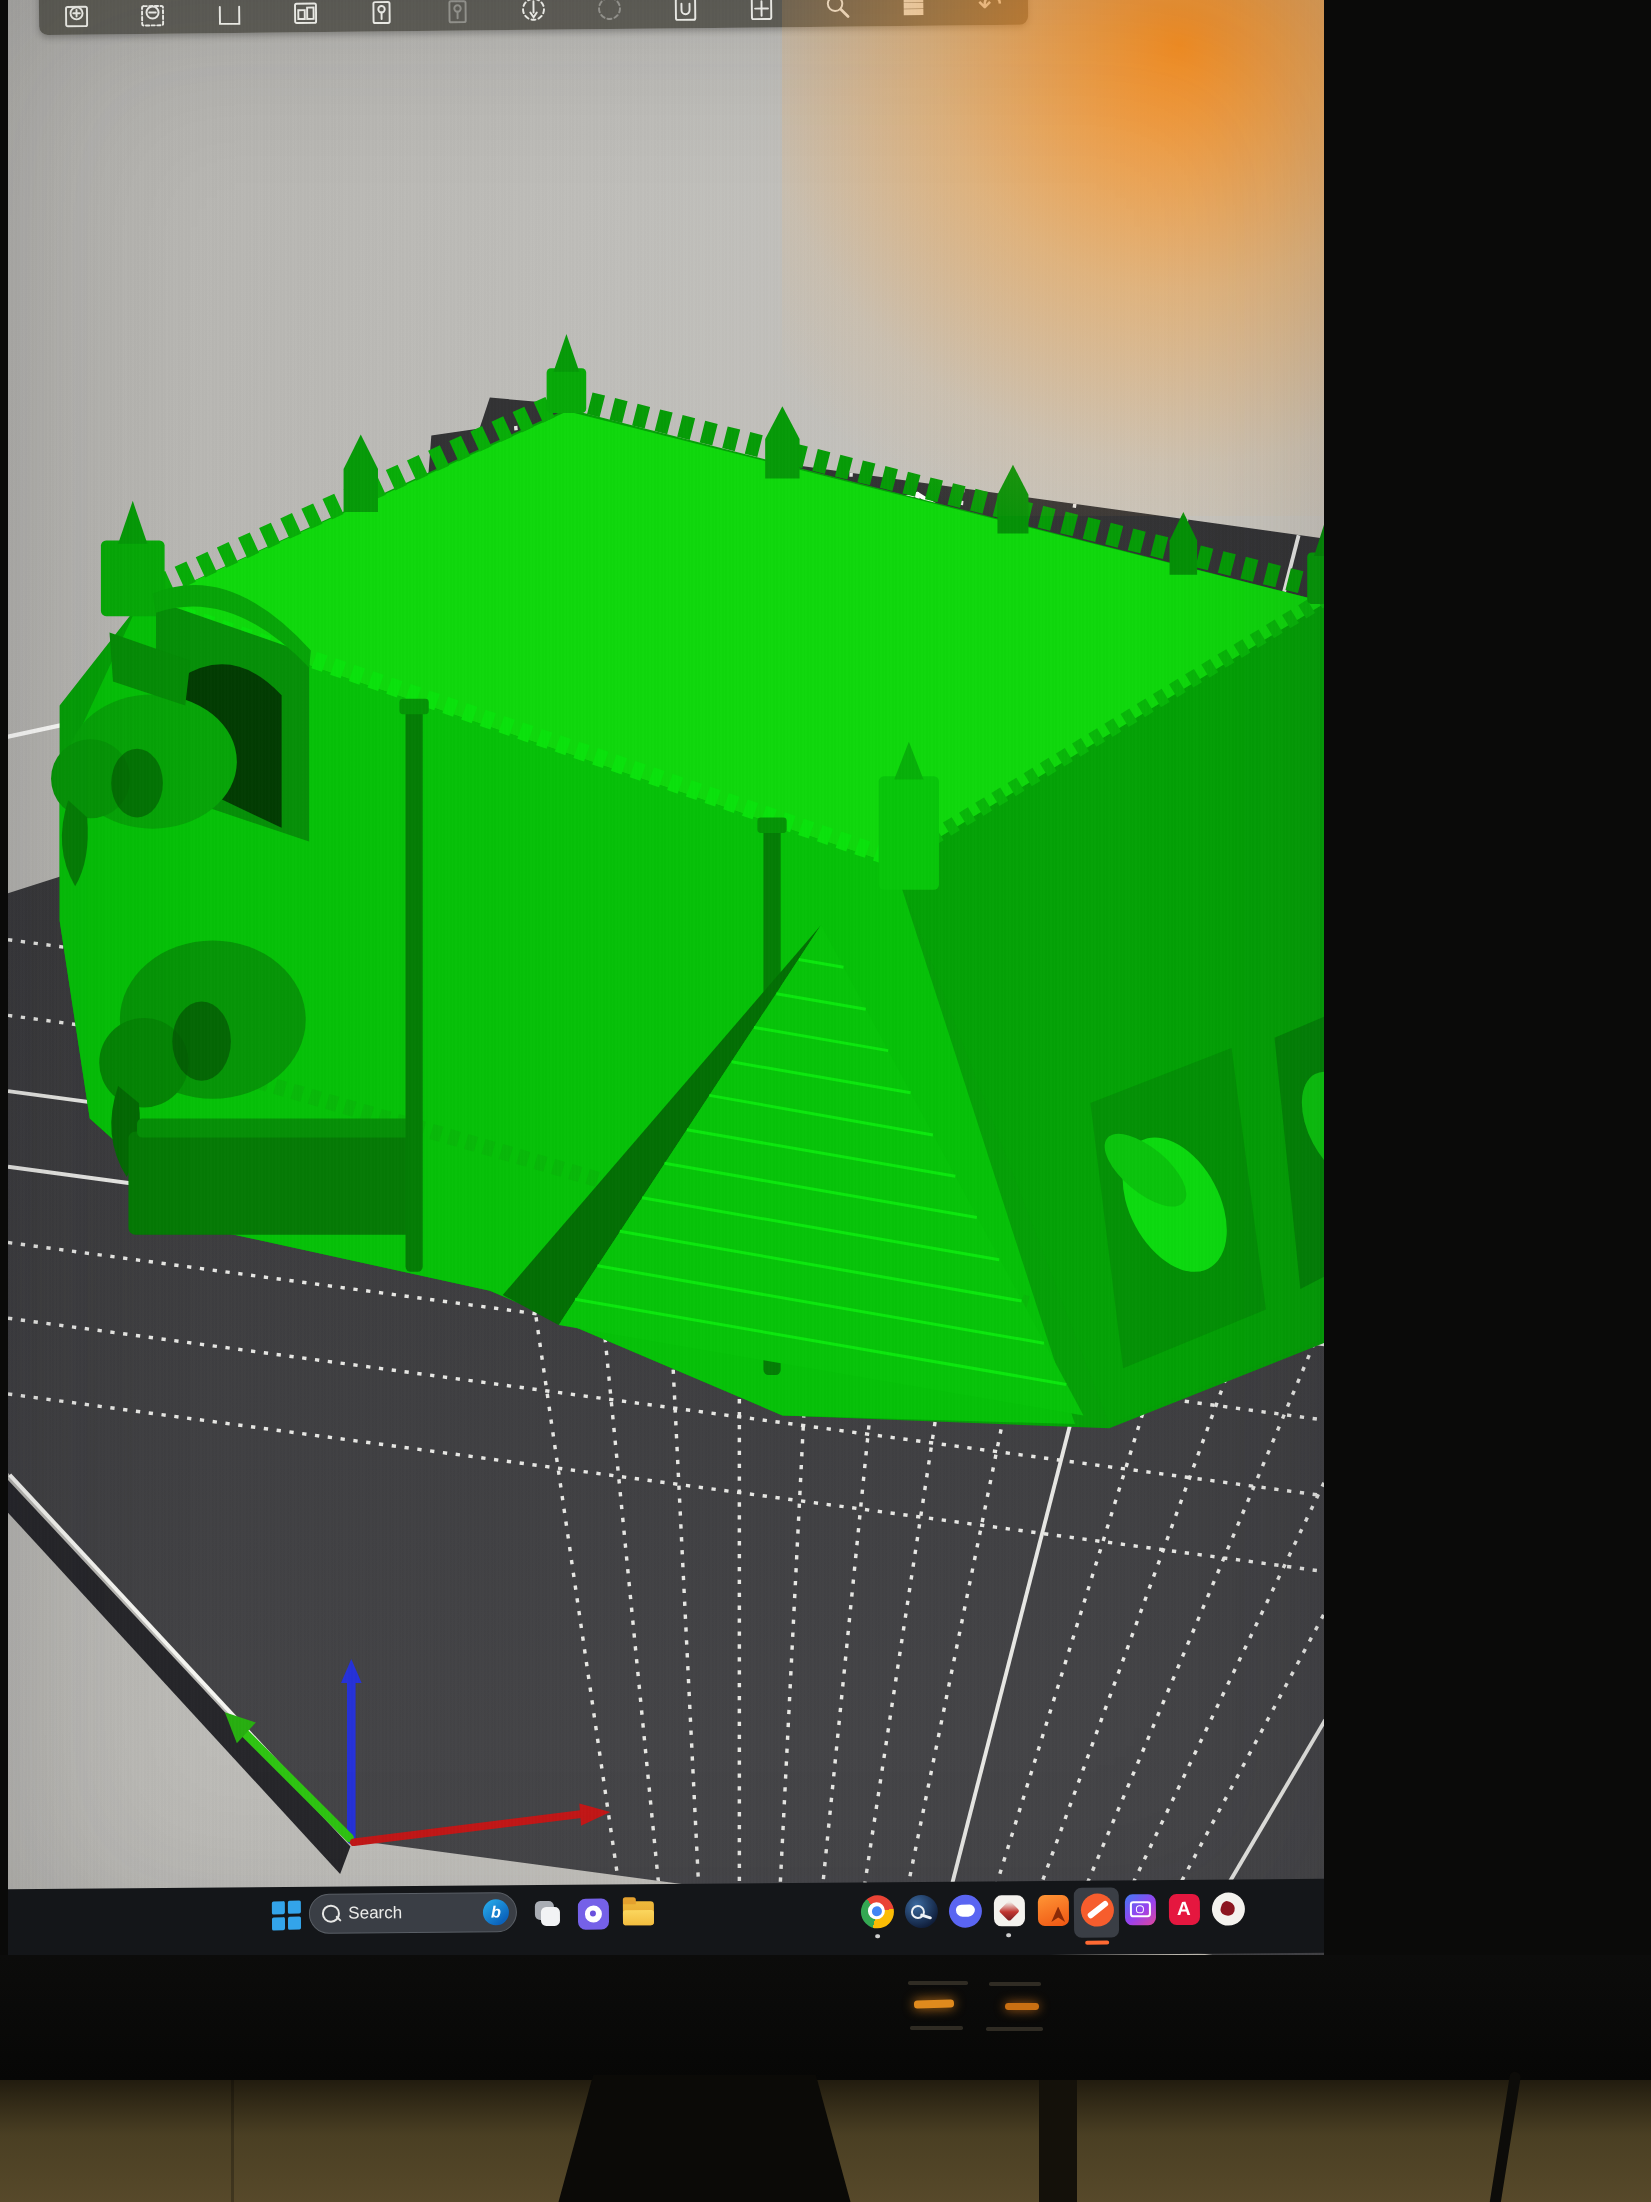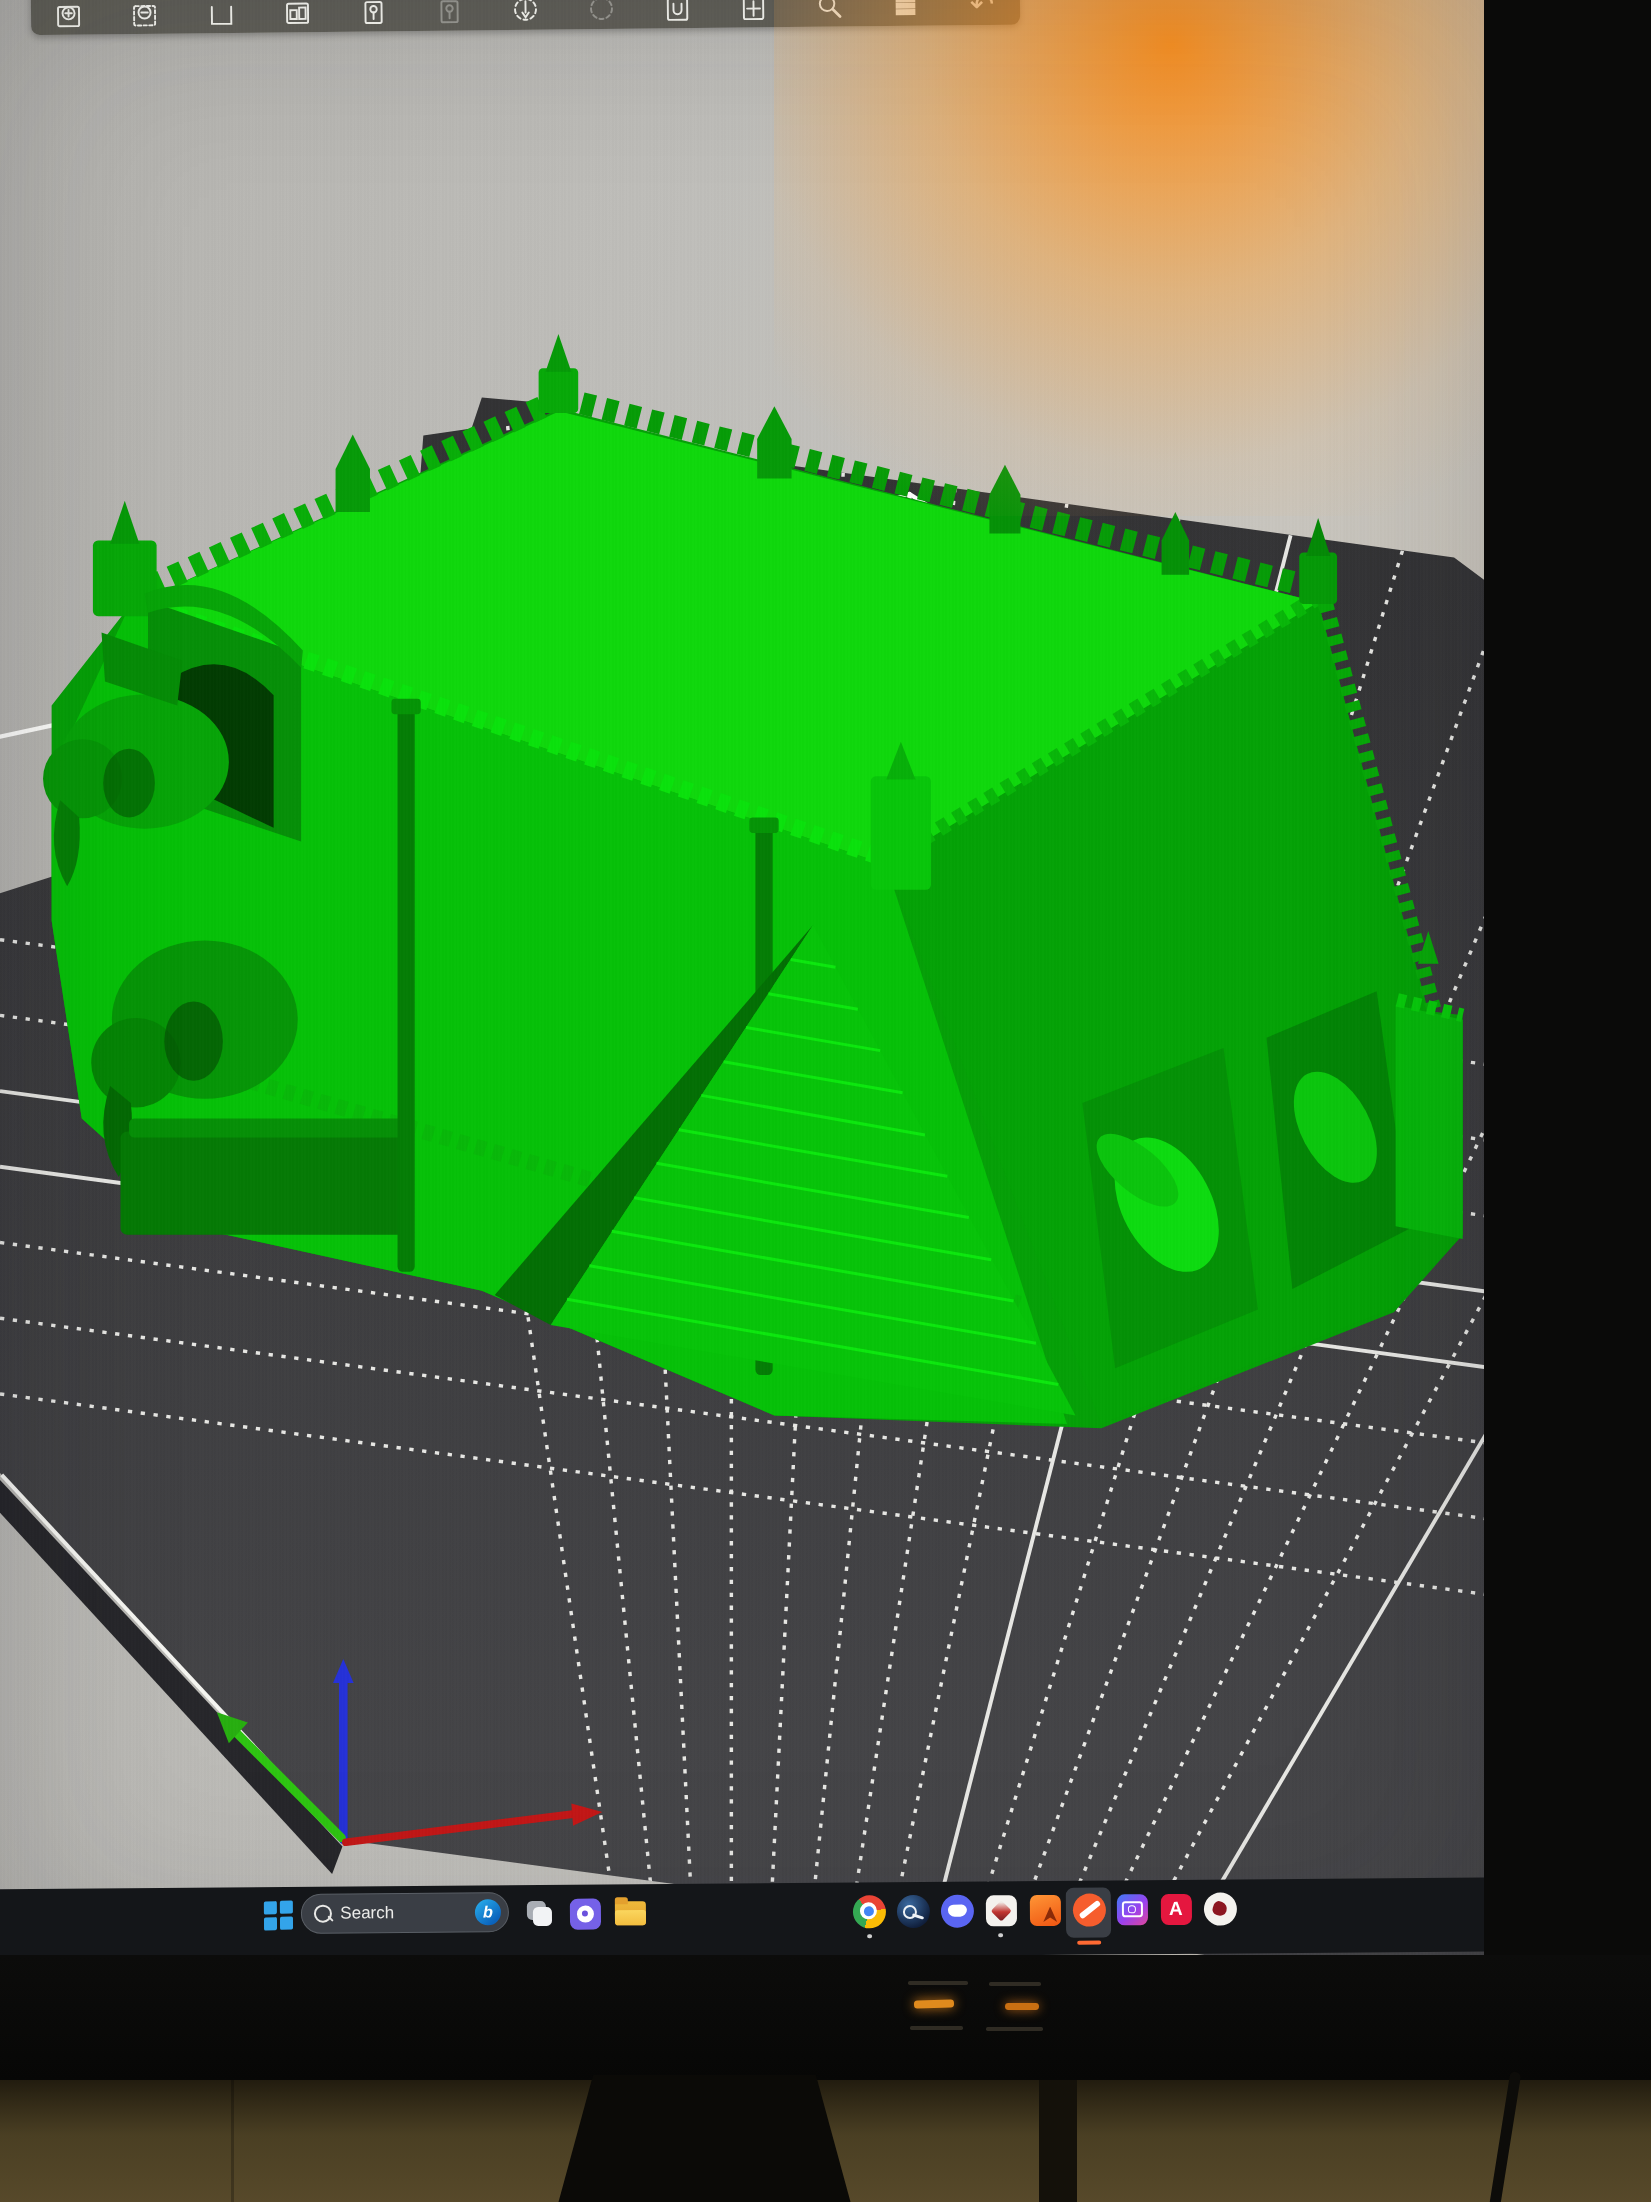--- a/index.html
+++ b/index.html
@@ -1,18 +1,18 @@
 <!DOCTYPE html>
 <html style="font-size:13.8px"><head>
 <meta charset="utf-8">
 <style>
   html,body{margin:0;padding:0;background:#000;}
   .photo{position:relative;width:1652px;height:2203px;overflow:hidden;background:#0a0a09;font-family:"Liberation Sans",sans-serif;}
   
-  .screen{position:absolute;left:0;top:0;width:1484px;height:1955px;overflow:hidden;
+  .screen{position:absolute;left:8px;top:0;width:1316px;height:1955px;overflow:hidden;
     background:linear-gradient(100deg,#b3b2ae 0%,#bfbeba 40%,#c8c5be 75%,#cfc9bd 100%);}
   .vignette{position:absolute;inset:0;pointer-events:none;box-shadow:inset 0 0 189px rgba(20,20,25,.18);}
   .striae{position:absolute;inset:0;pointer-events:none;opacity:.5;
     background:repeating-linear-gradient(90deg,rgba(0,0,0,.018) 0 1.7px,rgba(255,255,255,.015) 1.7px 3.4px);}
   .glow{position:absolute;left:774px;top:-138px;width:946px;height:654px;pointer-events:none;
     background:radial-gradient(circle at 42% 28%,rgba(255,140,20,.9) 0%,rgba(255,160,50,.45) 34%,rgba(255,180,90,.12) 58%,transparent 72%);}
   
   .toolbar{position:absolute;left:31px;top:-15.5px;width:989px;height:50px;
     background:rgba(90,89,82,.93);border-radius:8.6px;transform:rotate(-0.6deg);transform-origin:left center;
     display:flex;align-items:flex-end;justify-content:space-between;padding:0 22.4px 5.2px 22.4px;box-sizing:border-box;

